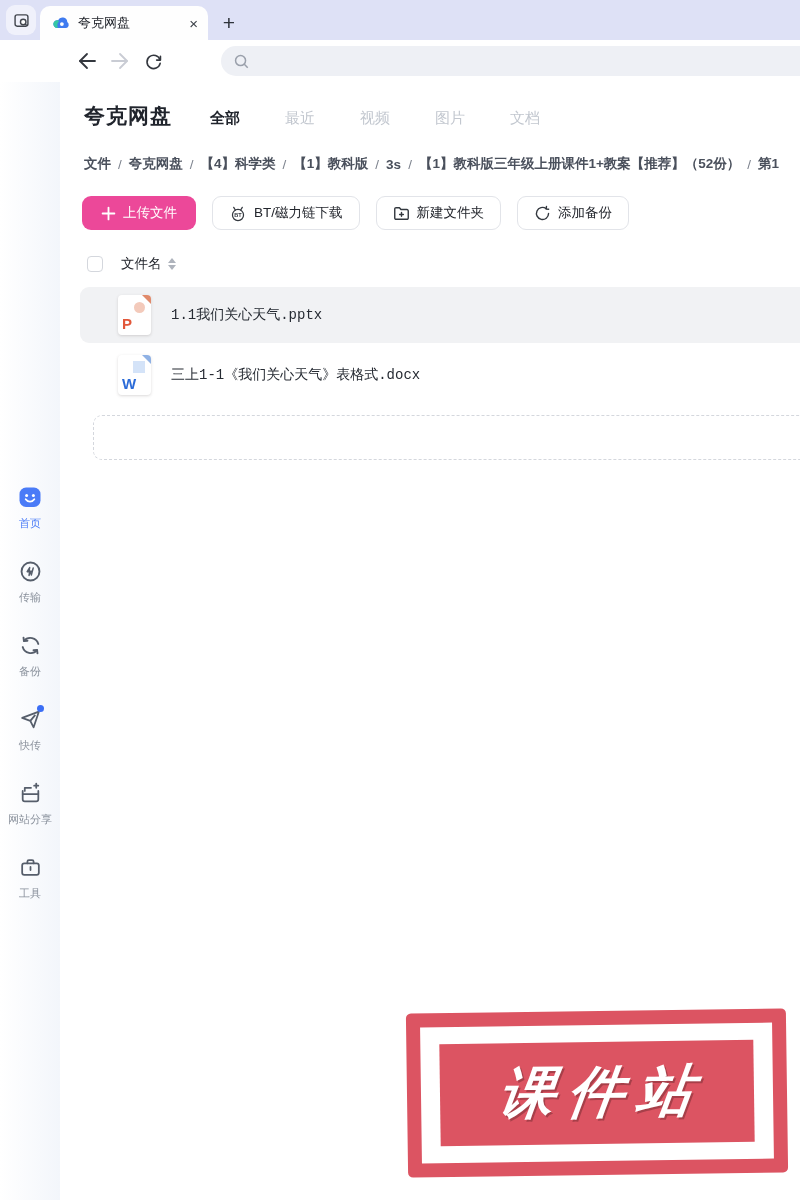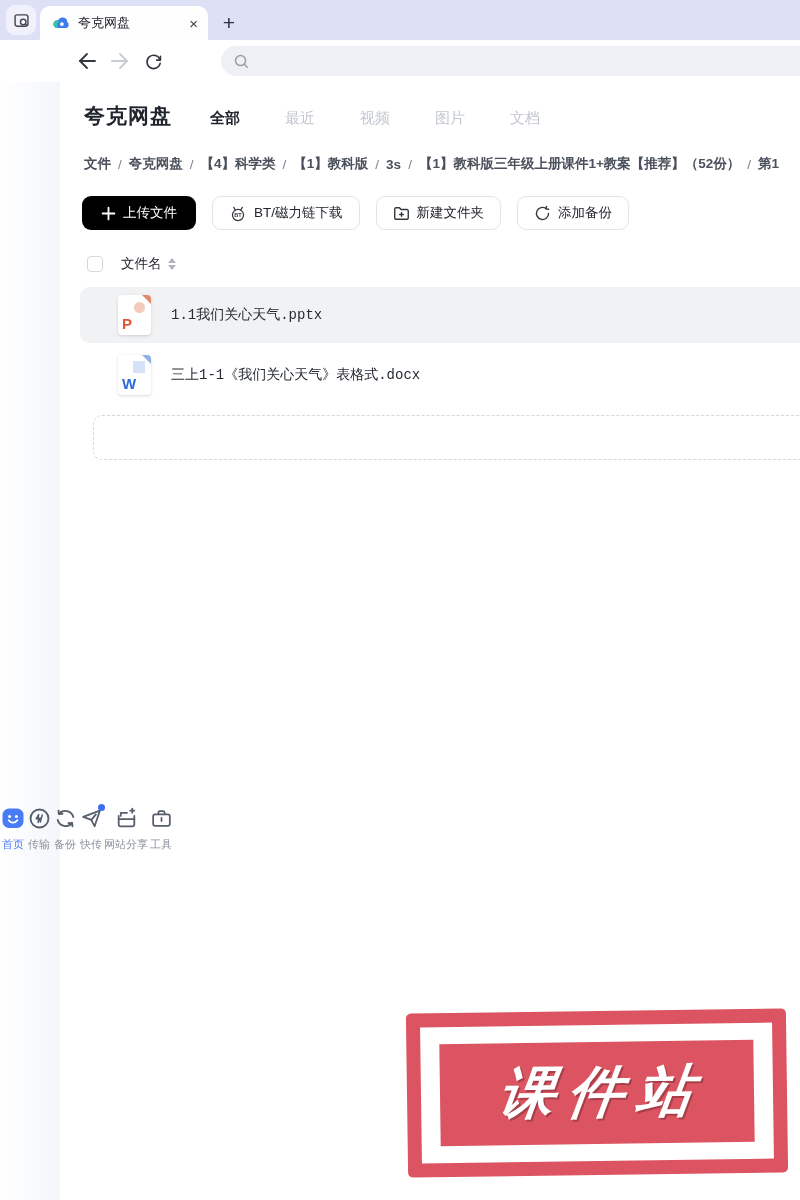--- a/index.html
+++ b/index.html
@@ -13,21 +13,21 @@
   .tab-title { flex:1; font-size:13px; color:#23262d; margin-left:8px; white-space:nowrap; overflow:hidden; }
   .tab-close { font-size:15px; color:#3a3f47; cursor:pointer; line-height:1; }
   .new-tab { position:absolute; left:212px; top:6px; width:34px; height:34px; display:flex; align-items:center; justify-content:center; font-size:21px; color:#2e333b; cursor:pointer; }
 
   
   .toolbar { position:absolute; top:40px; left:0; width:800px; height:42px; background:#fff; display:flex; align-items:center; padding-left:76px; }
   .nav-ico { width:22px; height:22px; display:flex; align-items:center; justify-content:center; margin-right:11px; cursor:pointer; }
   .search-pill { flex:1; height:30px; margin-left:46px; margin-right:-14px; background:#eef0f5; border-radius:16px; display:flex; align-items:center; padding-left:12px; cursor:text; }
 
   
-  .sidebar { position:absolute; top:82px; left:0; width:60px; height:1118px; background:linear-gradient(to right,#ffffff,#f3f6fb); padding-top:402px; display:flex; align-items:center; }
+  .sidebar { position:absolute; top:82px; left:0; width:60px; height:1118px; background:linear-gradient(to right,#ffffff,#f3f6fb); padding-top:402px; display:flex; flex-direction:column; align-items:center; }
   .side-item { display:flex; flex-direction:column; align-items:center; margin-bottom:27px; cursor:pointer; color:#565e6b; }
   .side-item .lbl { margin-top:6px; font-size:11px; color:#8a919c; white-space:nowrap; }
   .side-item.active { color:#4a7bf7; }
   .side-item.active .lbl { color:#4a7bf7; }
   .side-ico { width:26px; height:26px; display:flex; align-items:center; justify-content:center; position:relative; }
   .badge-dot { position:absolute; top:-1px; right:-1px; width:7px; height:7px; border-radius:50%; background:#3b6ef5; }
 
   
   .main { position:absolute; top:82px; left:60px; width:740px; }
   .head-row { display:flex; align-items:baseline; padding:20px 0 0 24px; }
@@ -36,21 +36,21 @@
   .cat-tab { font-size:15px; color:#c2c7cf; margin-right:45px; cursor:pointer; white-space:nowrap; }
   .cat-tab.active { color:#20242c; font-weight:700; }
 
   .breadcrumb { display:flex; align-items:center; padding-left:24px; margin-top:25px; font-size:13.5px; color:#4a505c; font-weight:600; white-space:nowrap; overflow:hidden; width:760px; }
   .crumb { cursor:pointer; }
   .crumb-sep { margin:0 7px; color:#7d838e; font-weight:400; }
 
   .actions { display:flex; padding-left:22px; margin-top:23px; }
   .btn { height:34px; border-radius:9px; display:flex; align-items:center; font-size:13.5px; cursor:pointer; margin-right:16px; padding:0 16px; background:#fff; border:1px solid #e2e4e9; color:#23262d; }
   .btn .bico { margin-right:7px; display:flex; align-items:center; }
-  .btn.dark { background:#000000; border:none; color:#fff; padding:0 19px; }
+  .btn.dark { background:#ec4899; border:none; color:#fff; padding:0 19px; }
 
   .list-head { display:flex; align-items:center; padding-left:27px; margin-top:24px; height:20px; }
   .checkbox { width:16px; height:16px; border:1px solid #d4d7dd; border-radius:4px; background:#fff; cursor:pointer; }
   .col-name { margin-left:18px; font-size:13.5px; font-weight:400; color:#23262d; }
   .sort { display:flex; flex-direction:column; margin-left:6px; cursor:pointer; }
   .sort i { width:0; height:0; border-left:4px solid transparent; border-right:4px solid transparent; }
   .sort .up { border-bottom:5px solid #aeb3bc; margin-bottom:2px; }
   .sort .dn { border-top:5px solid #aeb3bc; }
 
   .rows { margin-top:13px; }

